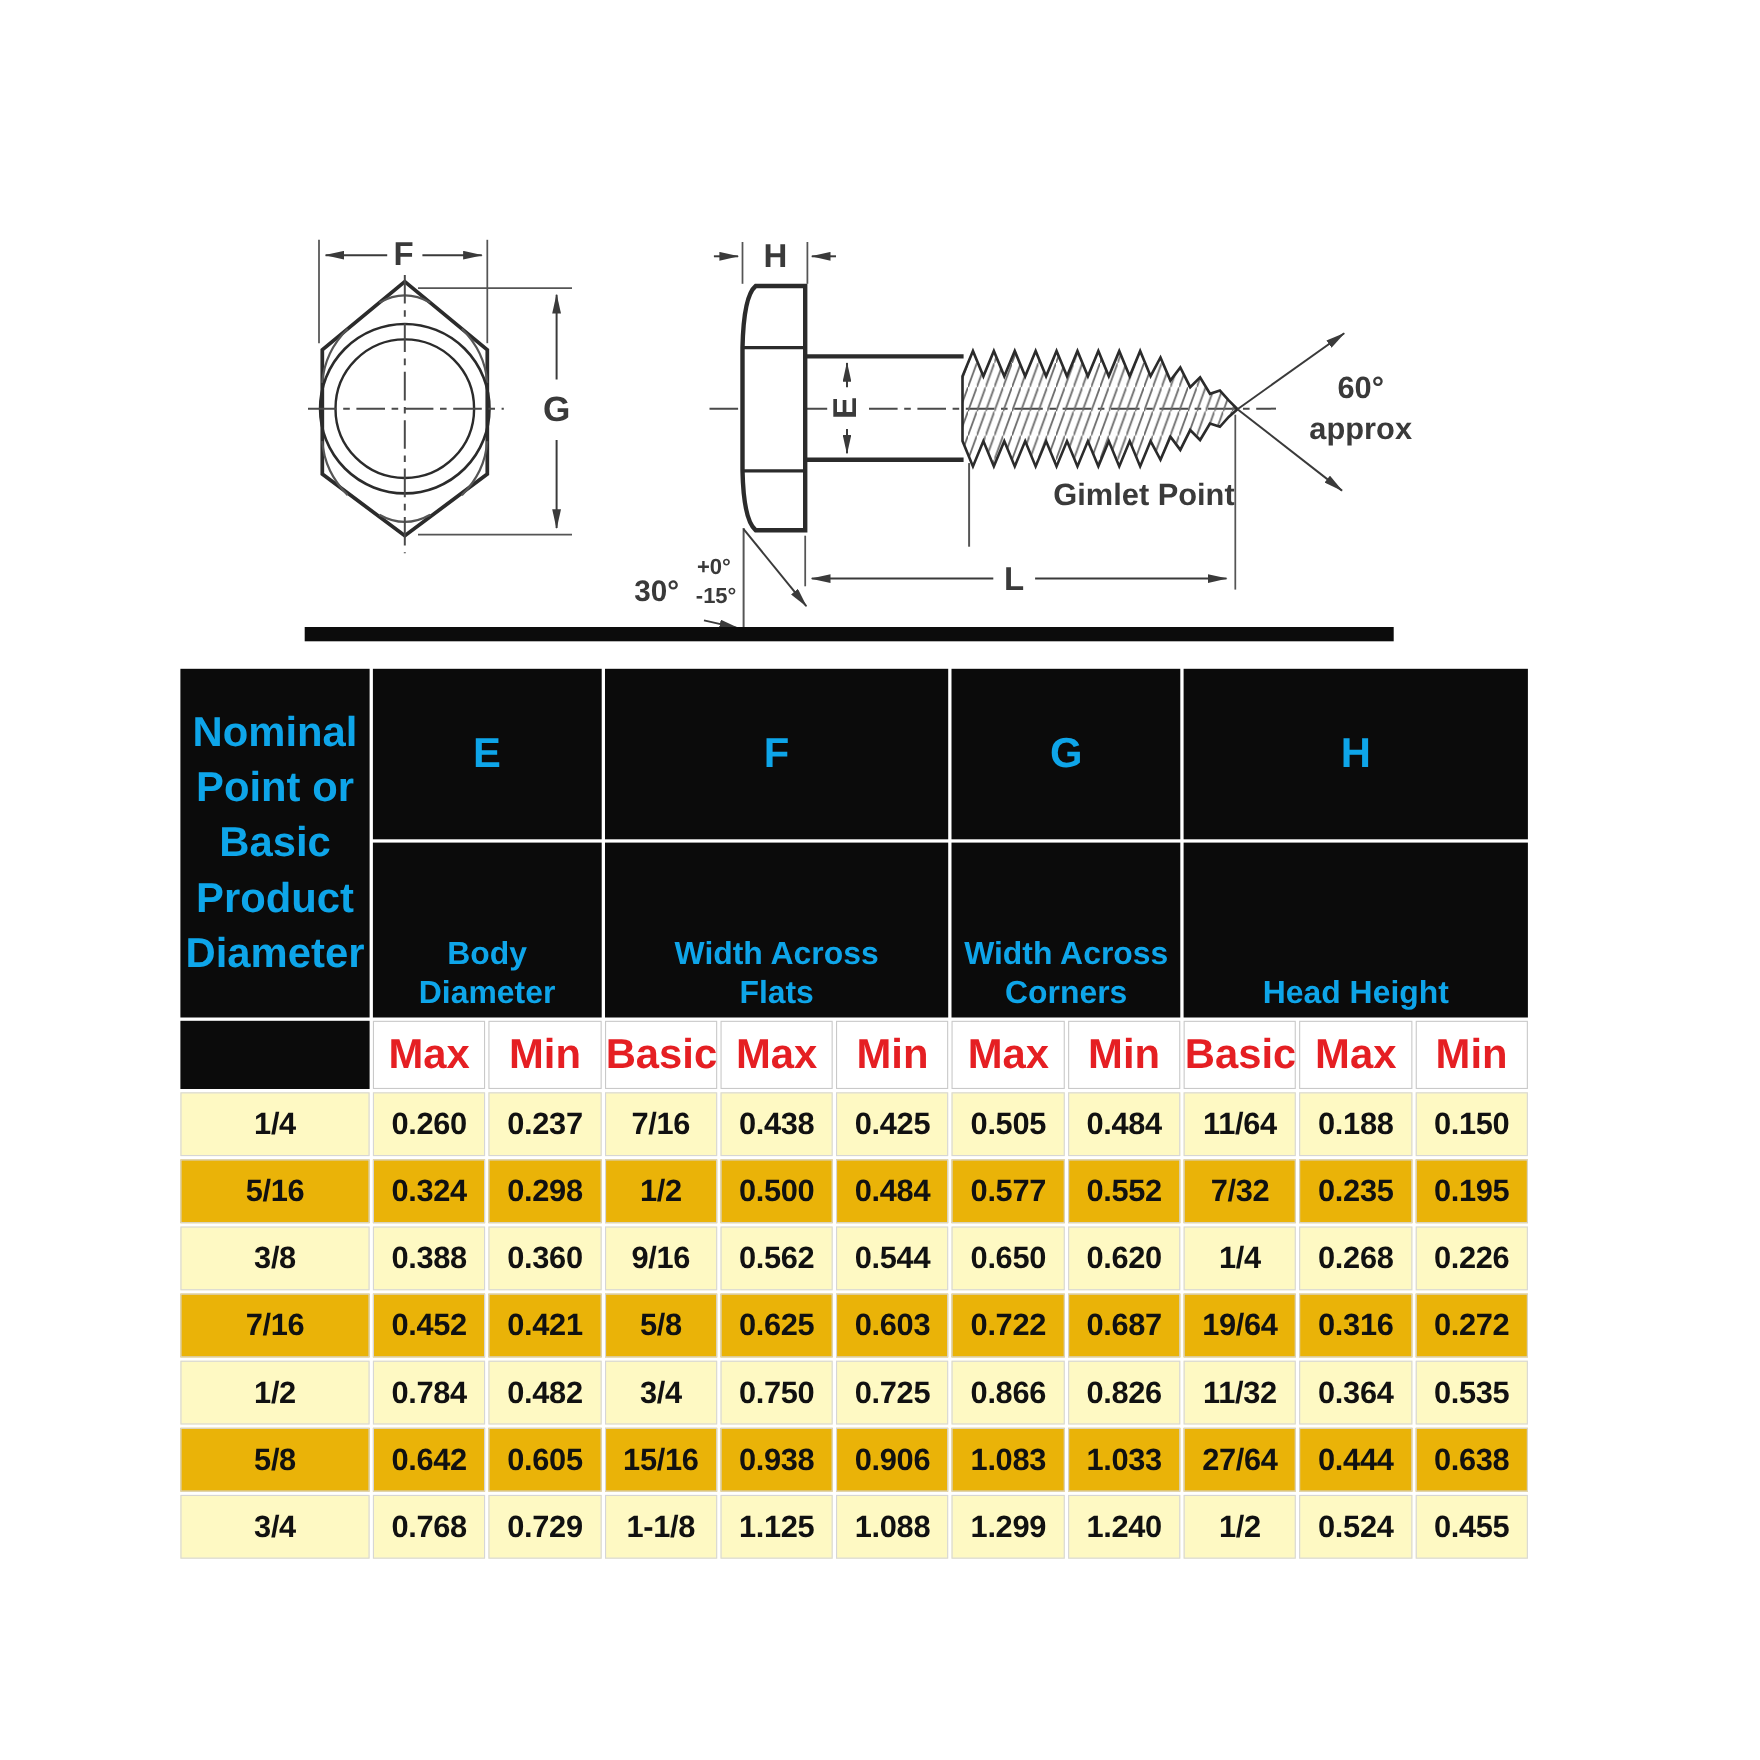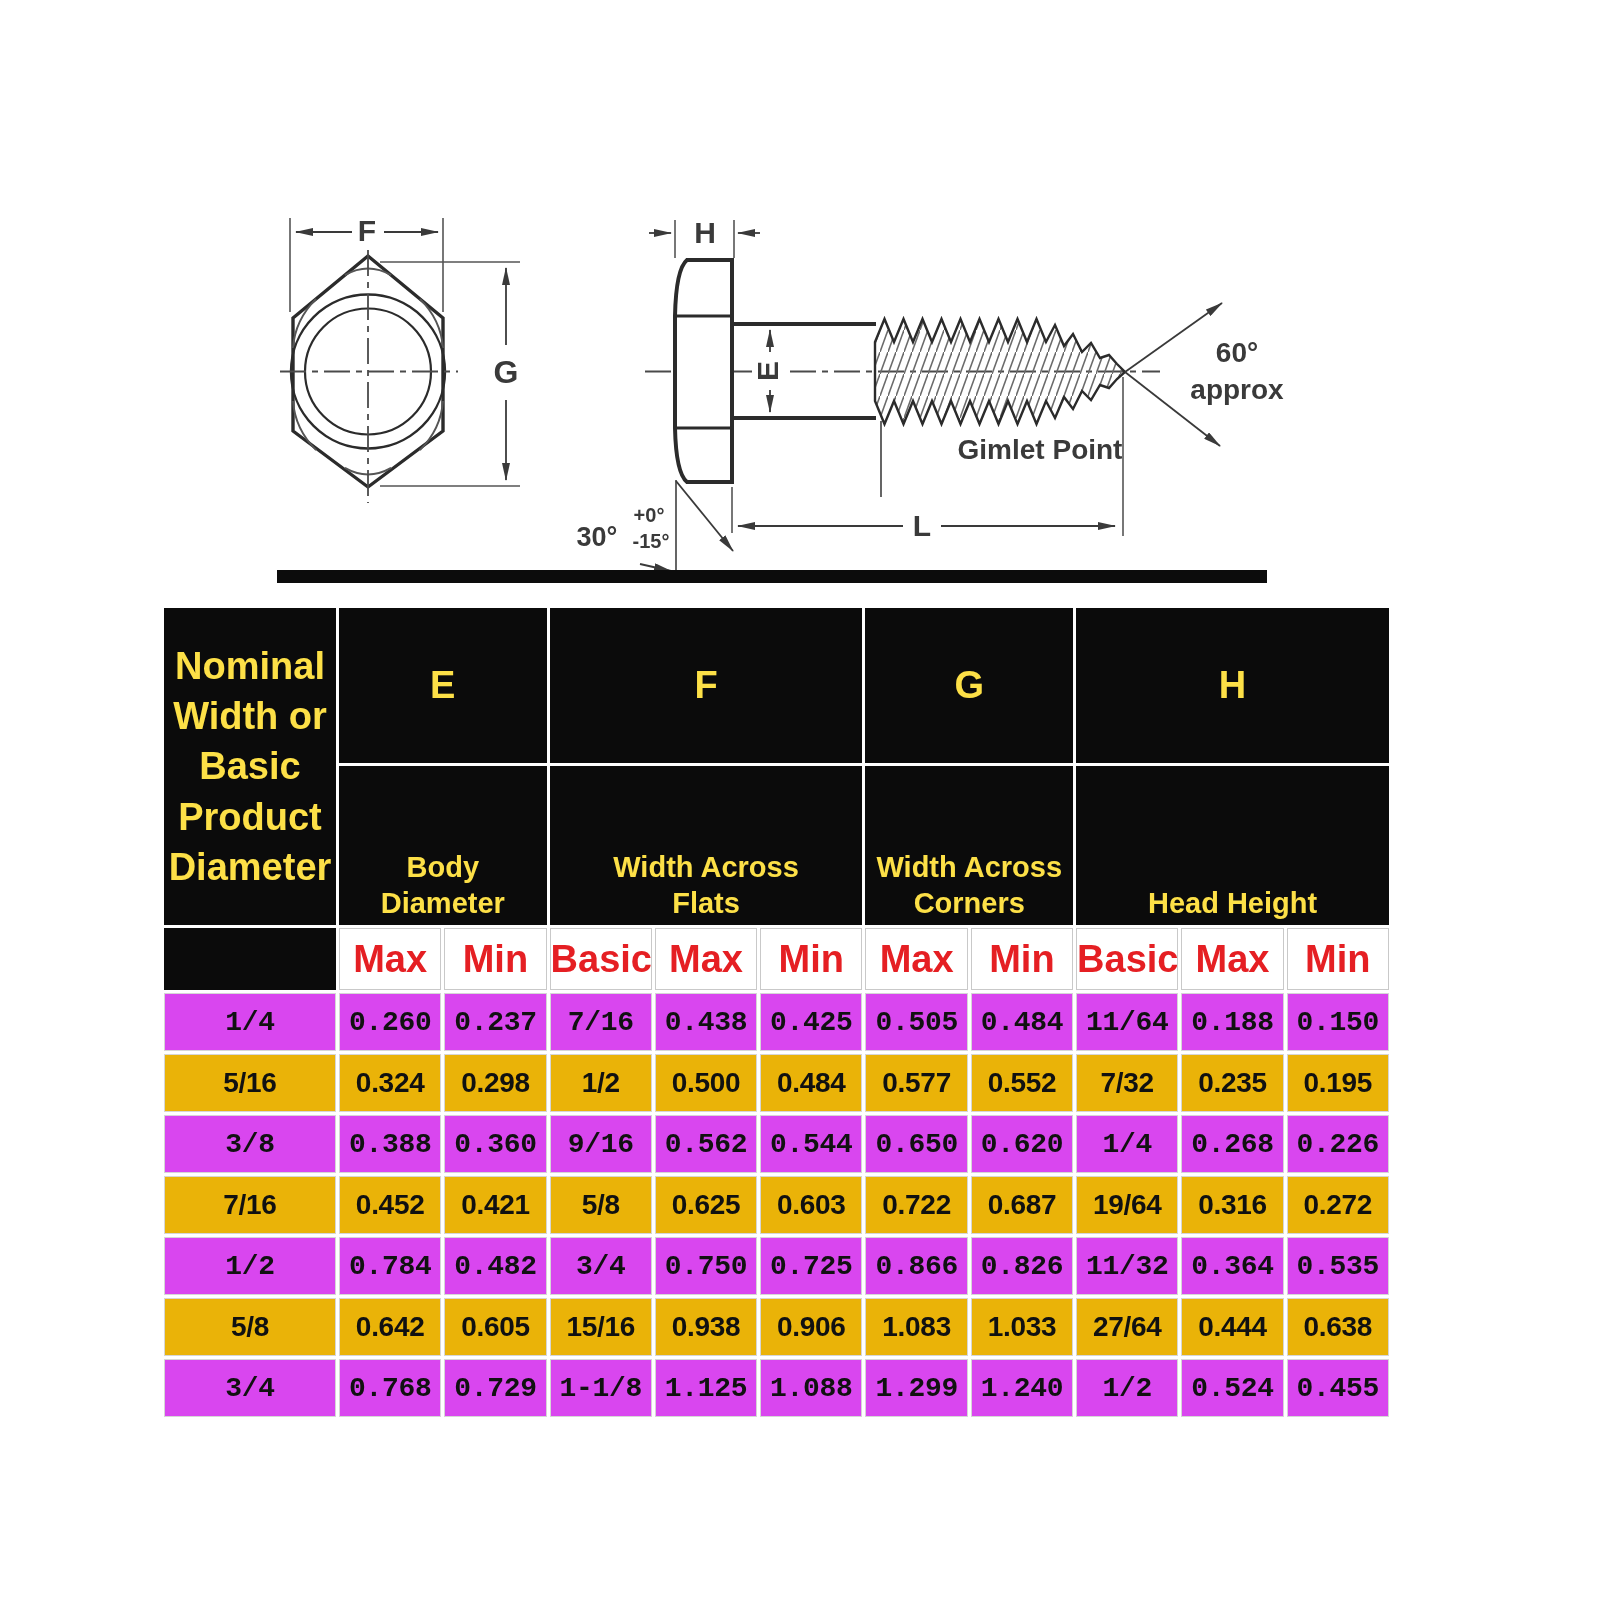--- a/index.html
+++ b/index.html
@@ -10,31 +10,31 @@
   
   #drawing{position:absolute;left:0;top:0;}
   .dimtext{font-family:"Liberation Sans", sans-serif;font-weight:600;fill:#3a3a3a;}
   
   #spec-table-wrap{position:absolute;left:161px;top:605px;}
   table.spec{
     border-collapse:separate;border-spacing:3px;background:#ffffff;
     table-layout:fixed;width:1231px;
   }
   table.spec td,table.spec th{padding:0;text-align:center;overflow:hidden;}
-  th.blk{background:#0b0b0b;color:#fde047;font-weight:bold;}
+  th.blk{background:#0b0b0b;color:#0ea5e9;font-weight:bold;}
   tr.letter-row th{height:155px;font-size:38px;vertical-align:middle;}
   th.nominal{font-size:29px;line-height:1.32;vertical-align:middle;}
   tr.desc-row th{height:155px;font-size:29px;line-height:1.25;vertical-align:bottom;padding-bottom:4px;}
   tr.sub-row td{height:60px;font-size:38px;font-weight:bold;background:#ffffff;border:1px solid #c9c9c9;}
   tr.sub-row td.blk{background:#0b0b0b;border:none;}
   tbody td{
     height:56px;font-size:28px;font-weight:bold;color:#111111;
     letter-spacing:-0.3px;border:1px solid #d6d6d6;
   }
-  tr.band-gray td{background:#d946ef;font-family:Liberation Mono, monospace;}
+  tr.band-gray td{background:#fef9c3;}
   tr.band-white td{background:#eab308;}
   .desc-line{display:block;}
 </style>
 </head>
 <body>
 
 <svg id="drawing" width="1600" height="610" viewBox="0 0 1600 610">
   <defs>
     <marker id="arr" markerUnits="userSpaceOnUse" markerWidth="18" markerHeight="8" refX="17" refY="4" orient="auto-start-reverse">
       <polygon points="0,0 18,4 0,8" fill="#3a3a3a"></polygon>
@@ -149,21 +149,21 @@
         <col>
         <col>
         <col>
         <col>
         <col>
   </colgroup>
   <thead>
     <tr class="letter-row">
       <th class="blk nominal" rowspan="2">
         <span class="desc-line">Nominal</span>
-        <span class="desc-line">Width or</span>
+        <span class="desc-line">Point or</span>
         <span class="desc-line">Basic</span>
         <span class="desc-line">Product</span>
         <span class="desc-line">Diameter</span>
       </th>
       <th class="blk" colspan="2">E</th>
       <th class="blk" colspan="3">F</th>
       <th class="blk" colspan="2">G</th>
       <th class="blk" colspan="3">H</th>
     </tr>
     <tr class="desc-row">

